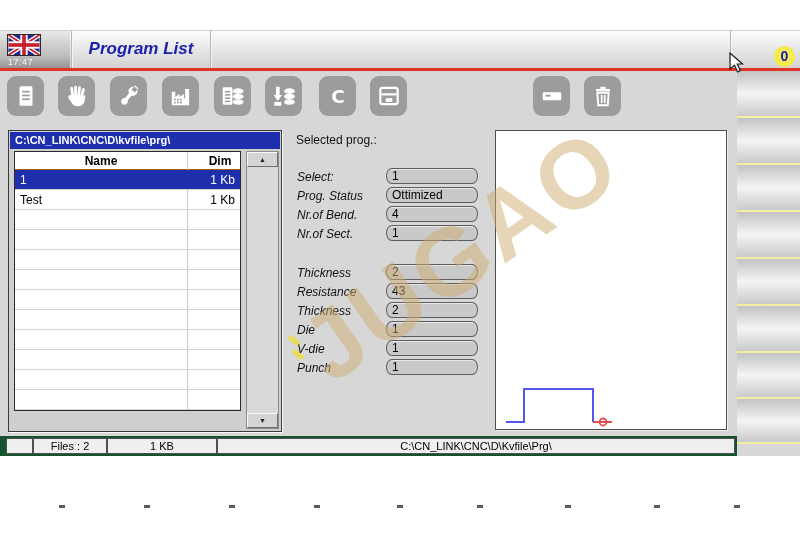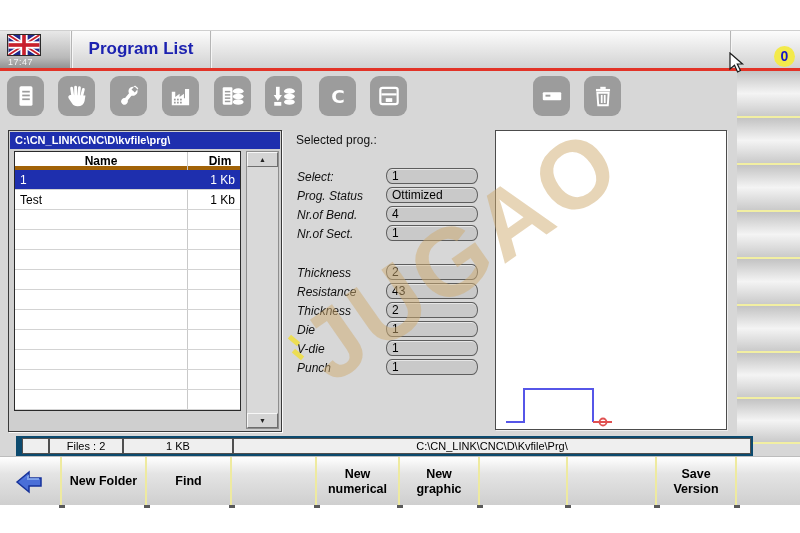--- a/index.html
+++ b/index.html
@@ -9,41 +9,41 @@
 
   
   .header { position:absolute; left:0; top:30px; width:800px; height:38px;
     background:linear-gradient(180deg,#fcfcfc,#e9e9e9 45%,#d2d2d2); border-top:1px solid #cfcfcf; }
   .header .vdiv { position:absolute; top:0; width:1px; height:38px; background:#b5b5b5; box-shadow:1px 0 0 #f6f6f6; }
   .flag-cell { position:absolute; left:0; top:0; width:70px; height:38px;
     background:linear-gradient(180deg,#e8e8e8,#b9b9b9 70%,#8f8f8f); }
   .flag { position:absolute; left:7px; top:3px; width:34px; height:22px; border:1px solid #2a2a2a; }
   .flag-time { position:absolute; left:8px; top:26px; font-size:9px; color:#f5f5f5; letter-spacing:.5px; }
   .page-title { position:absolute; left:72px; top:8px; width:138px; text-align:center;
-    font-size:17px; font-weight:bold; color:#1c22b0; }
+    font-size:17px; font-weight:bold; color:#1c22b0;font-style:italic; }
   .red-line { position:absolute; left:0; top:68px; width:800px; height:3px; background:#e23327; }
   .yellow-tick { position:absolute; left:692px; top:71px; width:2px; height:15px; background:#eded70; }
   .counter-badge { position:absolute; left:774px; top:46px; width:21px; height:21px; border-radius:50%;
     background:#f3ea4b; text-align:center; line-height:21px; font-size:14px; font-weight:bold; color:#1515c8; }
 
   
   .main-bg { position:absolute; left:0; top:71px; width:800px; height:385px; background:#d7d7d7; }
 
   
   .tool { position:absolute; top:76px; width:37px; height:40px; border-radius:9px; background:#9c9c9c;
     display:flex; align-items:center; justify-content:center; }
   .tool svg { display:block; }
 
   
   .file-panel { position:absolute; left:8px; top:130px; width:274px; height:302px;
     background:#cfcfcf; border:1px solid #3a3a3a; box-shadow:1px 1px 0 #fafafa; }
   .file-title { position:absolute; left:1px; top:1px; width:270px; height:17px; background:#1e2fae;
     color:#fff; font-size:11px; font-weight:bold; line-height:17px; padding-left:5px; }
   .file-table { position:absolute; left:5px; top:20px; width:227px; height:260px; background:#fff; border:1px solid #2a2a2a; }
-  .ft-head { position:absolute; left:0; top:0; width:100%; height:18px; border-bottom:4px solid #a16207;padding-left:22px; }
+  .ft-head { position:absolute; left:0; top:0; width:100%; height:18px; border-bottom:1px solid #a16207;padding-left:22px; }
   .ft-head .c1,.ft-head .c2 { position:absolute; top:2px; font-size:12px; font-weight:bold; color:#000; text-align:center; }
   .ft-head .c1 { left:0; width:172px; }
   .ft-head .c2 { left:172px; width:66px; }
   .ft-coldiv { position:absolute; left:172px; top:0; width:1px; height:258px; background:#c9c9c9; }
   .ft-row { position:absolute; left:0; width:225px; height:20px; border-bottom:1px solid #d3d3d3; font-size:12px; }
   .ft-row .name { position:absolute; left:5px; top:3px; }
   .ft-row .dim { position:absolute; left:172px; top:3px; width:48px; text-align:right; }
   .ft-row.sel { background:#1e2fae; color:#fff; }
   .scrollbar { position:absolute; left:237px; top:20px; width:33px; height:278px; background:#d9d9d9; border:1px solid #8e8e8e; }
   .sb-btn { position:absolute; left:0; width:31px; height:15px; background:#d4d4d4;
@@ -67,21 +67,21 @@
   .watermark { position:absolute; left:255px; top:195px; width:440px; height:160px; text-align:center;
     font-size:96px; font-weight:bold; letter-spacing:4px; color:rgba(208,172,112,0.5);
     transform:rotate(-35deg); pointer-events:none; z-index:9; }
   .wm-bit { position:absolute; background:rgba(240,222,60,0.85); z-index:9; }
 
   
   .right-col { position:absolute; left:737px; top:71px; width:63px; height:384px; }
   .rc-cell { width:63px; background:linear-gradient(180deg,#c3c3c3,#f4f4f4 50%,#cacaca); border-bottom:2px solid #f2efa2; }
 
   
-  .status-bar { position:absolute; left:16px; top:436px; width:737px; height:20px; background:#0c4a6e; }
+  .status-bar { position:absolute; left:0; top:436px; width:737px; height:20px; background:#14532d; }
   .st-box { position:absolute; top:2px; height:16px; background:#efefef; border:1px solid #4f4f4f;
     font-size:11px; color:#000; text-align:center; line-height:14px; }
 
   
   .bottom-bar { position:absolute; left:0; top:456px; width:800px; height:49px;
     background:linear-gradient(180deg,#ffffff,#e4e4e4 35%,#cfcfcf); border-top:1px solid #bdbdbd; }
   .bb-cell { position:absolute; top:0; height:49px; border-right:2px solid #eeeaa0;
     display:flex; align-items:center; justify-content:center; text-align:center;
     font-size:12.5px; font-weight:bold; color:#000; line-height:15px; padding:0 3px; }
   .bb-tick { position:absolute; top:505px; width:6px; height:3px; background:#5a5a5a; }
@@ -320,36 +320,20 @@
     <div class="rc-cell" style="height:45px; border-bottom:2px solid #f2efa2;"></div>
   </div>
 
   <div class="status-bar">
     <div class="st-box" style="left:6px; width:27px"></div>
     <div class="st-box" style="left:33px; width:74px">Files : 2</div>
     <div class="st-box" style="left:107px; width:110px">1 KB</div>
     <div class="st-box" style="left:217px; width:518px">C:\CN_LINK\CNC\D\Kvfile\Prg\</div>
   </div>
 
-  <div class="bottom-bar">
-    <div class="bb-cell" style="left:0; width:62px">
-      <svg width="32" height="26" viewBox="0 0 32 26">
-        <polygon points="3,13 15,3 15,9 27,9 27,17 15,17 15,23" fill="#4a6fd8" stroke="#16329a" stroke-width="1.5"></polygon>
-        <polygon points="6,13 15,5.5 15,9 25,9 25,11 13,11 13,7.5" fill="#8fb0f0" opacity="0.8"></polygon>
-      </svg>
-    </div>
-    <div class="bb-cell" style="left:62px; width:85px">New Folder</div>
-    <div class="bb-cell" style="left:147px; width:85px">Find</div>
-    <div class="bb-cell" style="left:232px; width:85px"></div>
-    <div class="bb-cell" style="left:317px; width:83px">New numerical</div>
-    <div class="bb-cell" style="left:400px; width:80px">New graphic</div>
-    <div class="bb-cell" style="left:480px; width:88px"></div>
-    <div class="bb-cell" style="left:568px; width:89px"></div>
-    <div class="bb-cell" style="left:657px; width:80px">Save Version</div>
-  </div>
 
   <div class="bb-tick" style="left:59px"></div>
   <div class="bb-tick" style="left:144px"></div>
   <div class="bb-tick" style="left:229px"></div>
   <div class="bb-tick" style="left:314px"></div>
   <div class="bb-tick" style="left:397px"></div>
   <div class="bb-tick" style="left:477px"></div>
   <div class="bb-tick" style="left:565px"></div>
   <div class="bb-tick" style="left:654px"></div>
   <div class="bb-tick" style="left:734px"></div>

